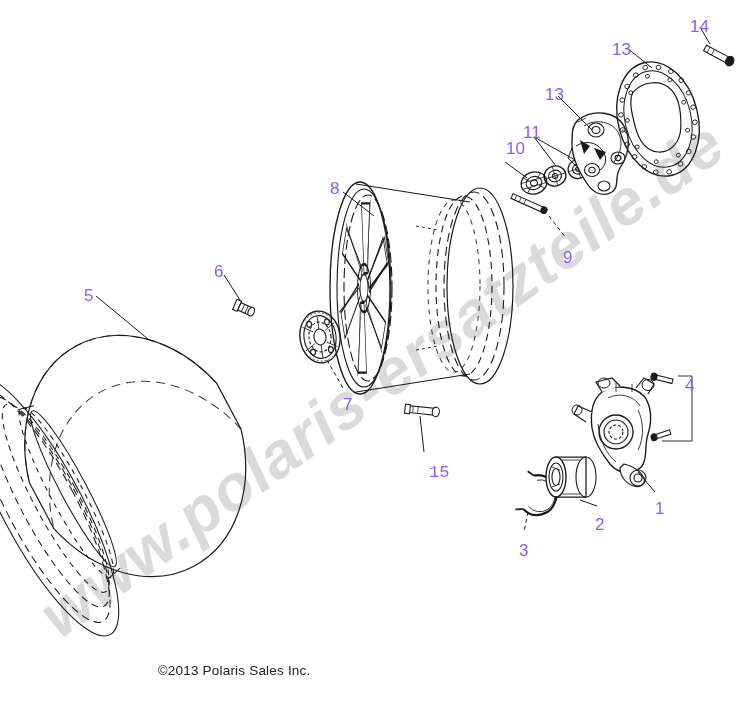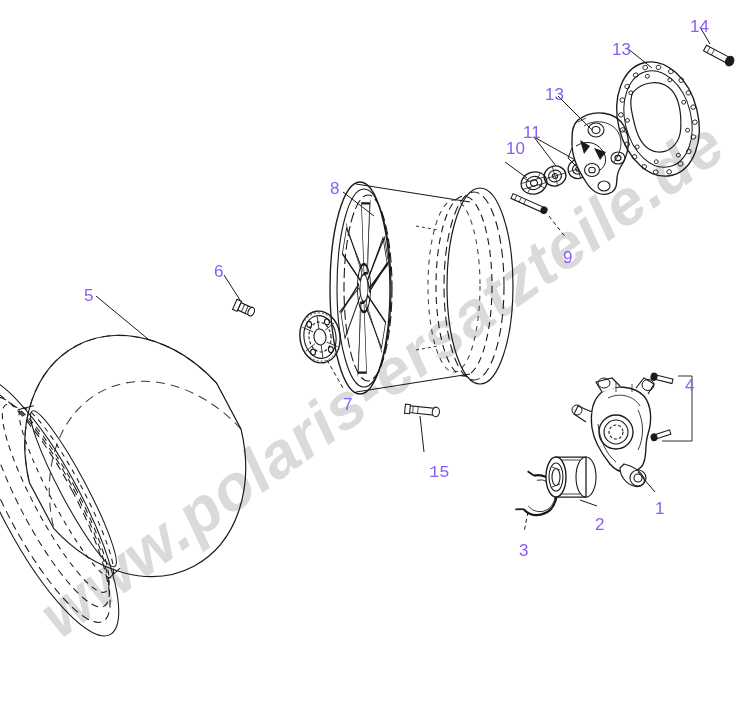--- a/index.html
+++ b/index.html
@@ -333,14 +333,17 @@
   <div class="callout" style="left:343px;top:396px;">7</div>
   <div class="callout" style="left:330px;top:180px;">8</div>
   <div class="callout" style="left:563px;top:249px;">9</div>
   <div class="callout" style="left:494px;top:140px;margin-left:12px;">10</div>
   <div class="callout" style="left:523px;top:124px;text-align:center;">11</div>
   <div class="callout" style="left:545px;top:86px;">13</div>
   <div class="callout" style="left:612px;top:41px;">13</div>
   <div class="callout" style="left:690px;top:18px;">14</div>
   <div class="callout" style="left:429px;top:464px;font-family:Liberation Mono, monospace;">15</div>
 
+  <div id="copyright">
+    <span class="csym">©</span><span>2013 Polaris Sales Inc.</span>
+  </div>
 
 </div>
 
 </body></html>

